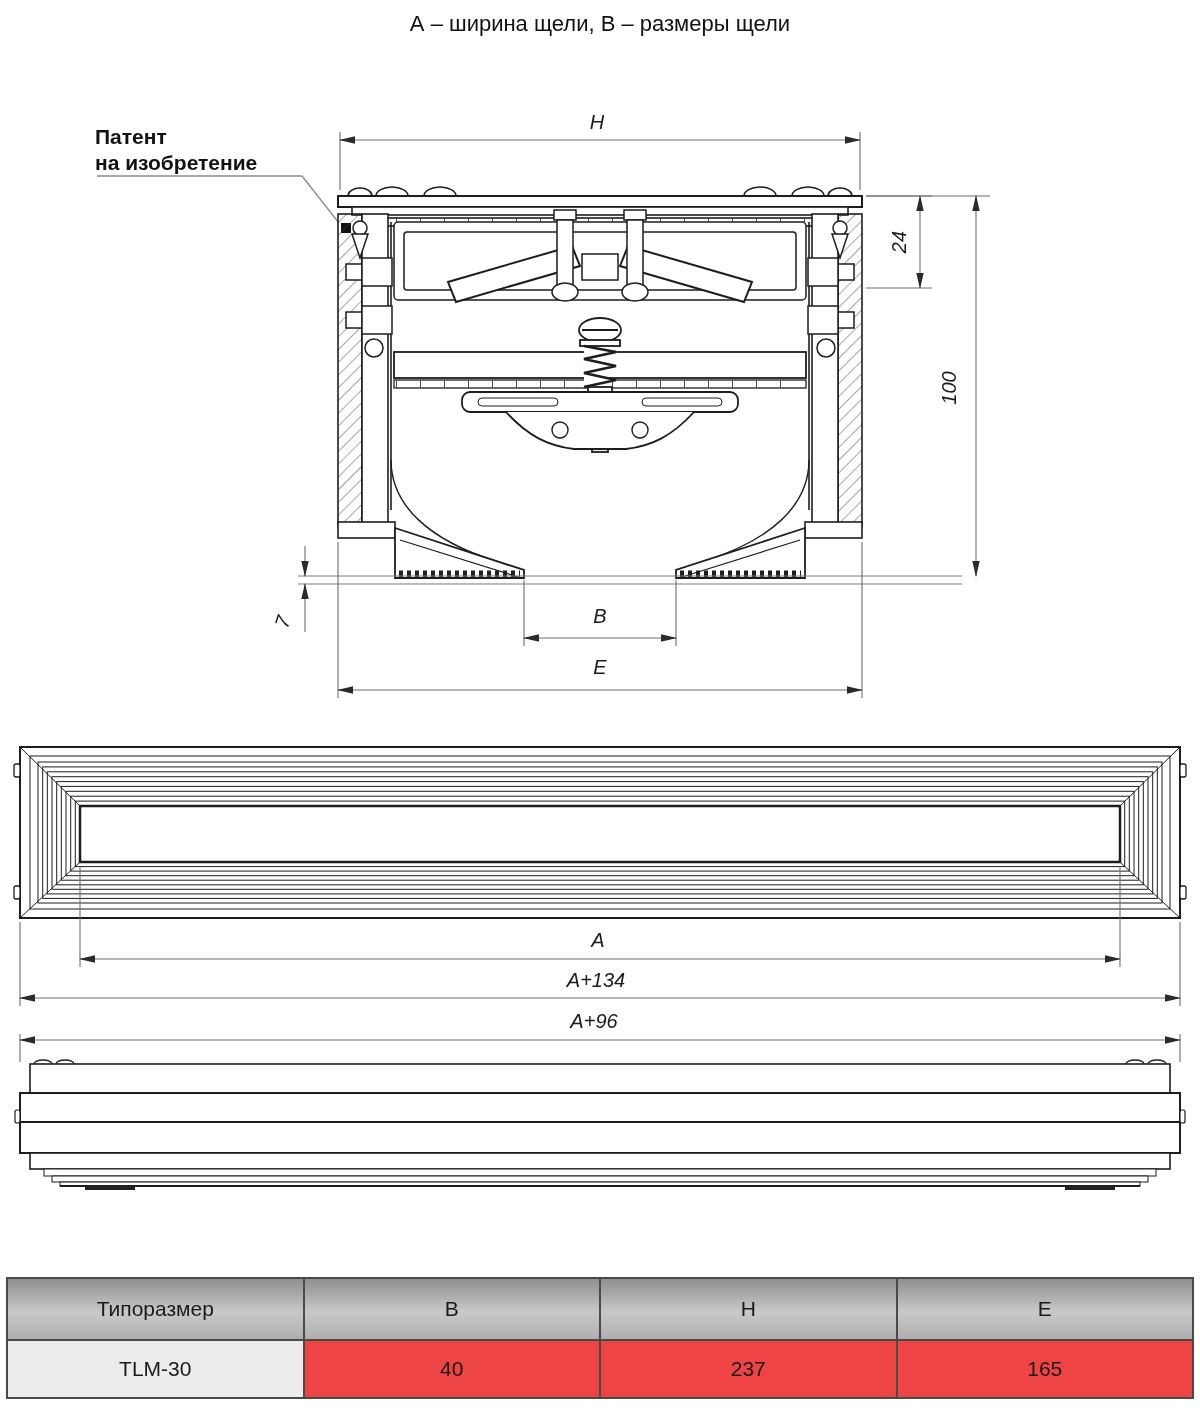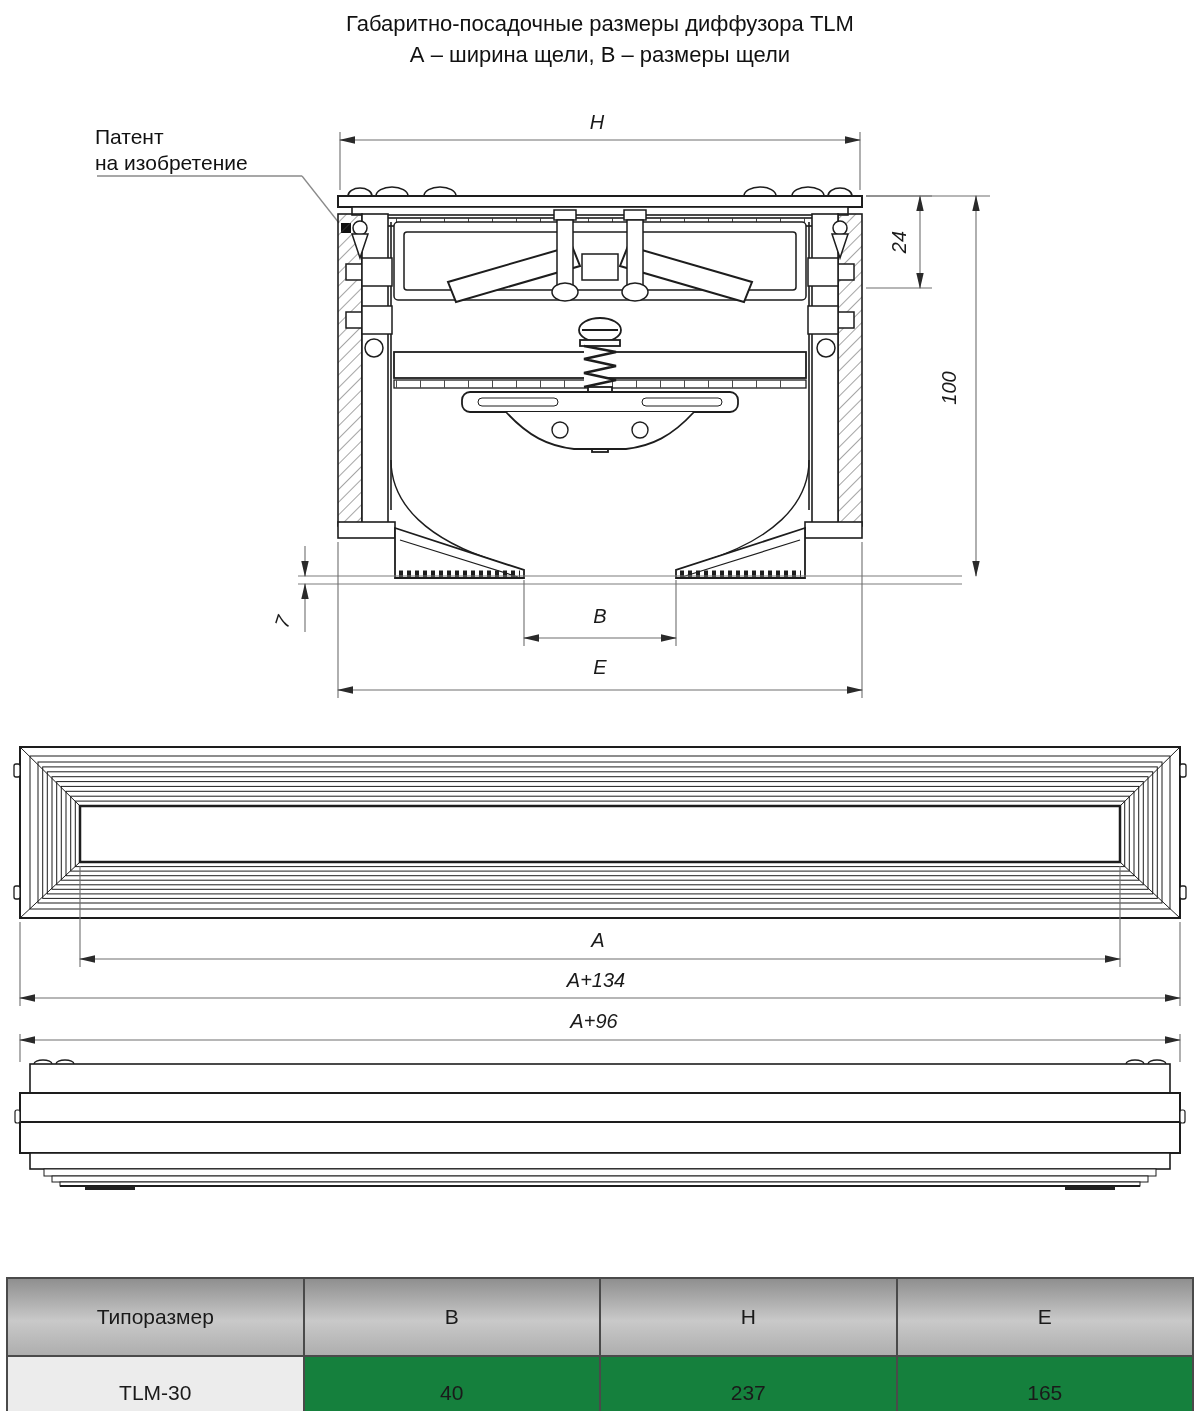--- a/index.html
+++ b/index.html
@@ -5,50 +5,49 @@
   html,body{margin:0;padding:0;}
   body{
     width:1200px;height:1411px;position:relative;background:#ffffff;
     font-family:"Liberation Sans",sans-serif;color:#1a1a1a;overflow:hidden;
   }
   .page-title{
     position:absolute;top:8px;left:0;width:1200px;text-align:center;
     font-size:22px;line-height:31px;color:#111;
   }
   .patent-label{
-    position:absolute;left:95px;top:124px;font-size:21px;line-height:26px;color:#111;
+    position:absolute;left:95px;top:124px;font-size:21px;line-height:26px;color:#111;font-weight:bold;
   }
   .drawing-svg{position:absolute;left:0;top:0;}
   .dim-label{
     position:absolute;font-style:italic;font-size:20px;color:#1a1a1a;
     transform:translate(-50%,-50%);white-space:nowrap;
   }
   .dim-label.rot90{transform:translate(-50%,-50%) rotate(-90deg);}
   .dim-label.rot72{transform:translate(-50%,-50%) rotate(-72deg);}
   table.dim-table{
     position:absolute;left:6px;top:1277px;width:1188px;
     border-collapse:collapse;table-layout:fixed;
     font-size:21px;color:#1a1a1a;
   }
   table.dim-table td,table.dim-table th{
     border:2px solid #4a4a4a;text-align:center;vertical-align:middle;
-    font-weight:normal;padding:16px;
+    font-weight:normal;padding:8px;
   }
   table.dim-table th{
     height:44px;
     background:linear-gradient(180deg,#8f8f8f 0%,#c9c9c9 55%,#aeaeae 100%);
   }
-  table.dim-table td{height:40px;background:#15803d;}
+  table.dim-table td{height:40px;background:#ef4444;}
   table.dim-table td.rowhead{background:#ececec;}
 </style>
 </head>
 <body>
 
 <div class="page-title">
-  <div>Габаритно-посадочные размеры диффузора TLM</div>
   <div>А – ширина щели, В  – размеры щели</div>
 </div>
 
 <div class="patent-label">
   <div>Патент</div>
   <div>на изобретение</div>
 </div>
 
 <svg class="drawing-svg" width="1200" height="1265" viewBox="0 0 1200 1265">
   <defs>

